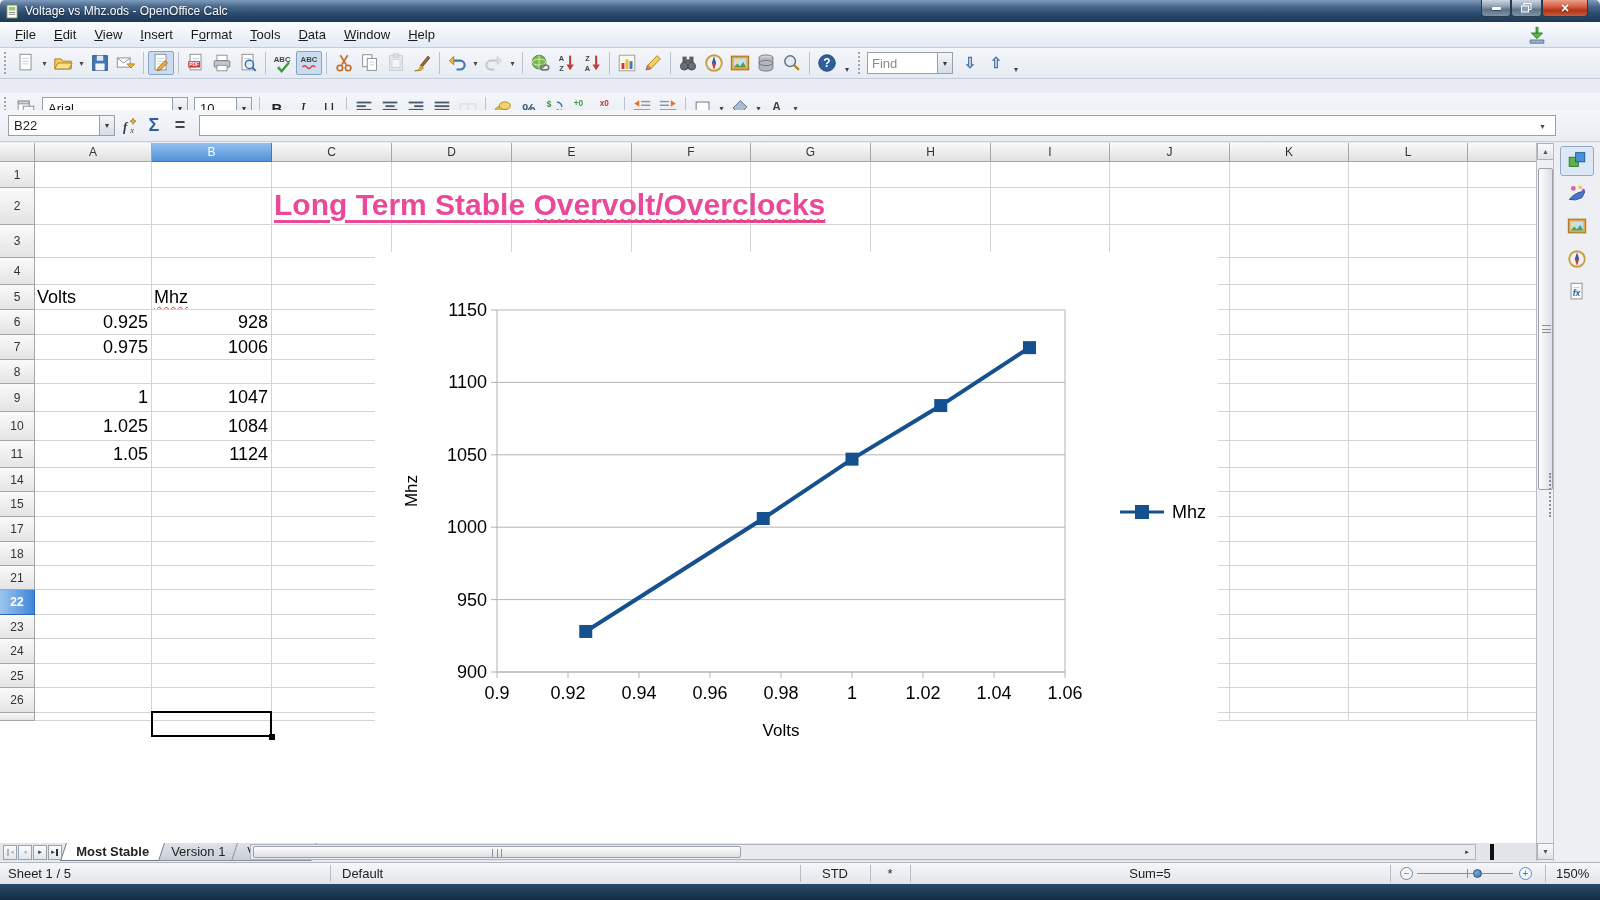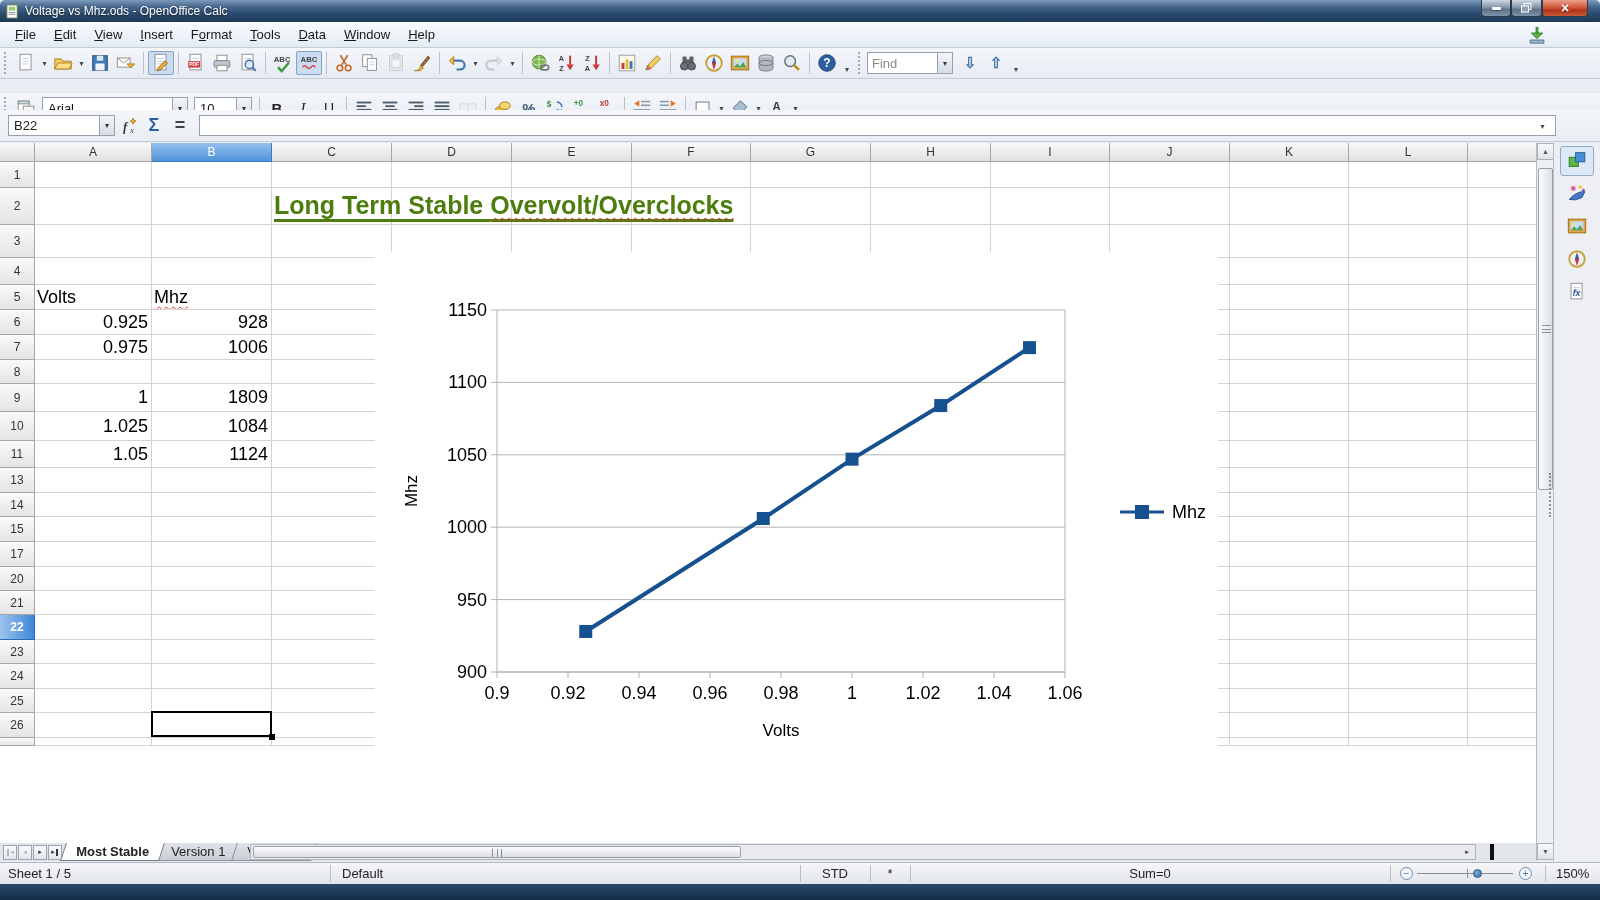--- a/index.html
+++ b/index.html
@@ -65,21 +65,21 @@
 .ch.sel{background:linear-gradient(180deg,#93c0ee,#5192d9);color:#fff;border-color:#3a78c0}
 .ch.filler,.cell.filler{flex:1;border-right:none}
 .row{display:flex}
 .rh{width:35px;background:linear-gradient(180deg,#fafafa,#e4e4e4);border-right:1px solid #a6a6a6;border-bottom:1px solid #a6a6a6;
  text-align:center;font-size:12px;color:#333;flex:none;display:flex;align-items:center;justify-content:center}
 .rh.sel{background:linear-gradient(90deg,#9cc4ee,#3f86d8);color:#fff;font-weight:bold;border-color:#2a6ab8}
 .cell{border-right:1px solid #d4d4d4;border-bottom:1px solid #d4d4d4;background:#fff;flex:none;overflow:hidden;white-space:nowrap}
 .cell.data{font-size:18px;color:#000;text-align:right;padding-right:3px}
 .cell.data.left{text-align:left;padding-left:2px}
 .sq{text-decoration:underline;text-decoration-style:wavy;text-decoration-color:#d23f3f;text-decoration-thickness:1px;text-underline-offset:3px}
-.sheet-title{position:absolute;left:274px;top:44px;height:37px;line-height:36px;font-size:25px;font-weight:bold;color:#4d7c0f;
+.sheet-title{position:absolute;left:274px;top:44px;height:37px;line-height:36px;font-size:30px;font-weight:bold;color:#ec4899;
  white-space:nowrap;z-index:3;text-decoration:underline;text-decoration-thickness:2.5px;text-underline-offset:5px}
 #chart{position:absolute;left:375px;top:109px;width:843px;height:510px;background:#fff;z-index:5}
 #chart svg text{font-family:"Liberation Sans",sans-serif;fill:#000}
 .sel-cell{position:absolute;z-index:6;border:2px solid #000;background:transparent}
 .sel-handle{position:absolute;z-index:7;width:6px;height:6px;background:#000}
 
 .vscroll{position:absolute;left:1536px;top:143px;width:17px;height:718px;background:#eef0f3;border-left:1px solid #b6bcc4}
 .vs-btn{position:absolute;left:0;width:17px;height:17px;background:linear-gradient(180deg,#f8f9fb,#dfe3e9);border:1px solid #aab0b8;
  display:flex;align-items:center;justify-content:center;font-size:7px;color:#555}
 .vs-thumb{position:absolute;left:1px;top:25px;width:15px;height:322px;border:1px solid #9aa0a8;border-radius:2px;
@@ -696,21 +696,21 @@
         <div class="cell" style="width:120px;line-height:23px"></div>
         <div class="cell" style="width:119px;line-height:23px"></div>
         <div class="cell" style="width:120px;line-height:23px"></div>
         <div class="cell" style="width:119px;line-height:23px"></div>
         <div class="cell" style="width:119px;line-height:23px"></div>
         <div class="cell filler"></div>
       </div>
       <div class="row" style="height:28px">
         <div class="rh">9</div>
         <div class="cell data" style="width:117px;line-height:27px">1</div>
-        <div class="cell data" style="width:120px;line-height:27px">1809</div>
+        <div class="cell data" style="width:120px;line-height:27px">1047</div>
         <div class="cell" style="width:120px;line-height:27px"></div>
         <div class="cell" style="width:120px;line-height:27px"></div>
         <div class="cell" style="width:120px;line-height:27px"></div>
         <div class="cell" style="width:119px;line-height:27px"></div>
         <div class="cell" style="width:120px;line-height:27px"></div>
         <div class="cell" style="width:120px;line-height:27px"></div>
         <div class="cell" style="width:119px;line-height:27px"></div>
         <div class="cell" style="width:120px;line-height:27px"></div>
         <div class="cell" style="width:119px;line-height:27px"></div>
         <div class="cell" style="width:119px;line-height:27px"></div>
@@ -741,36 +741,20 @@
         <div class="cell" style="width:120px;line-height:26px"></div>
         <div class="cell" style="width:119px;line-height:26px"></div>
         <div class="cell" style="width:120px;line-height:26px"></div>
         <div class="cell" style="width:120px;line-height:26px"></div>
         <div class="cell" style="width:119px;line-height:26px"></div>
         <div class="cell" style="width:120px;line-height:26px"></div>
         <div class="cell" style="width:119px;line-height:26px"></div>
         <div class="cell" style="width:119px;line-height:26px"></div>
         <div class="cell filler"></div>
       </div>
-      <div class="row" style="height:25px">
-        <div class="rh">13</div>
-        <div class="cell" style="width:117px;line-height:24px"></div>
-        <div class="cell" style="width:120px;line-height:24px"></div>
-        <div class="cell" style="width:120px;line-height:24px"></div>
-        <div class="cell" style="width:120px;line-height:24px"></div>
-        <div class="cell" style="width:120px;line-height:24px"></div>
-        <div class="cell" style="width:119px;line-height:24px"></div>
-        <div class="cell" style="width:120px;line-height:24px"></div>
-        <div class="cell" style="width:120px;line-height:24px"></div>
-        <div class="cell" style="width:119px;line-height:24px"></div>
-        <div class="cell" style="width:120px;line-height:24px"></div>
-        <div class="cell" style="width:119px;line-height:24px"></div>
-        <div class="cell" style="width:119px;line-height:24px"></div>
-        <div class="cell filler"></div>
-      </div>
       <div class="row" style="height:24px">
         <div class="rh">14</div>
         <div class="cell" style="width:117px;line-height:23px"></div>
         <div class="cell" style="width:120px;line-height:23px"></div>
         <div class="cell" style="width:120px;line-height:23px"></div>
         <div class="cell" style="width:120px;line-height:23px"></div>
         <div class="cell" style="width:120px;line-height:23px"></div>
         <div class="cell" style="width:119px;line-height:23px"></div>
         <div class="cell" style="width:120px;line-height:23px"></div>
         <div class="cell" style="width:120px;line-height:23px"></div>
@@ -806,21 +790,21 @@
         <div class="cell" style="width:119px;line-height:24px"></div>
         <div class="cell" style="width:120px;line-height:24px"></div>
         <div class="cell" style="width:120px;line-height:24px"></div>
         <div class="cell" style="width:119px;line-height:24px"></div>
         <div class="cell" style="width:120px;line-height:24px"></div>
         <div class="cell" style="width:119px;line-height:24px"></div>
         <div class="cell" style="width:119px;line-height:24px"></div>
         <div class="cell filler"></div>
       </div>
       <div class="row" style="height:24px">
-        <div class="rh">20</div>
+        <div class="rh">18</div>
         <div class="cell" style="width:117px;line-height:23px"></div>
         <div class="cell" style="width:120px;line-height:23px"></div>
         <div class="cell" style="width:120px;line-height:23px"></div>
         <div class="cell" style="width:120px;line-height:23px"></div>
         <div class="cell" style="width:120px;line-height:23px"></div>
         <div class="cell" style="width:119px;line-height:23px"></div>
         <div class="cell" style="width:120px;line-height:23px"></div>
         <div class="cell" style="width:120px;line-height:23px"></div>
         <div class="cell" style="width:119px;line-height:23px"></div>
         <div class="cell" style="width:120px;line-height:23px"></div>
@@ -1077,21 +1061,21 @@
 
 <div class="statusbar">
   <span class="sb-item" style="left:8px">Sheet 1 / 5</span>
   <span class="sb-sep" style="left:330px"></span>
   <span class="sb-item" style="left:342px">Default</span>
   <span class="sb-sep" style="left:800px"></span>
   <span class="sb-item" style="left:800px;width:70px;text-align:center">STD</span>
   <span class="sb-sep" style="left:870px"></span>
   <span class="sb-item" style="left:870px;width:40px;text-align:center">*</span>
   <span class="sb-sep" style="left:910px"></span>
-  <span class="sb-item" style="left:910px;width:480px;text-align:center">Sum=0</span>
+  <span class="sb-item" style="left:910px;width:480px;text-align:center">Sum=5</span>
   <span class="sb-sep" style="left:1390px"></span>
   <span class="zoom-widget">
     <span class="zbtn" style="left:5px">−</span>
     <span class="ztrack"></span>
       <span class="znotch"></span>
     <span class="zhandle"></span>
     <span class="zbtn" style="left:124px">+</span>
   </span>
   <span class="sb-sep" style="left:1545px"></span>
   <span class="sb-item" style="left:1556px">150%</span>

